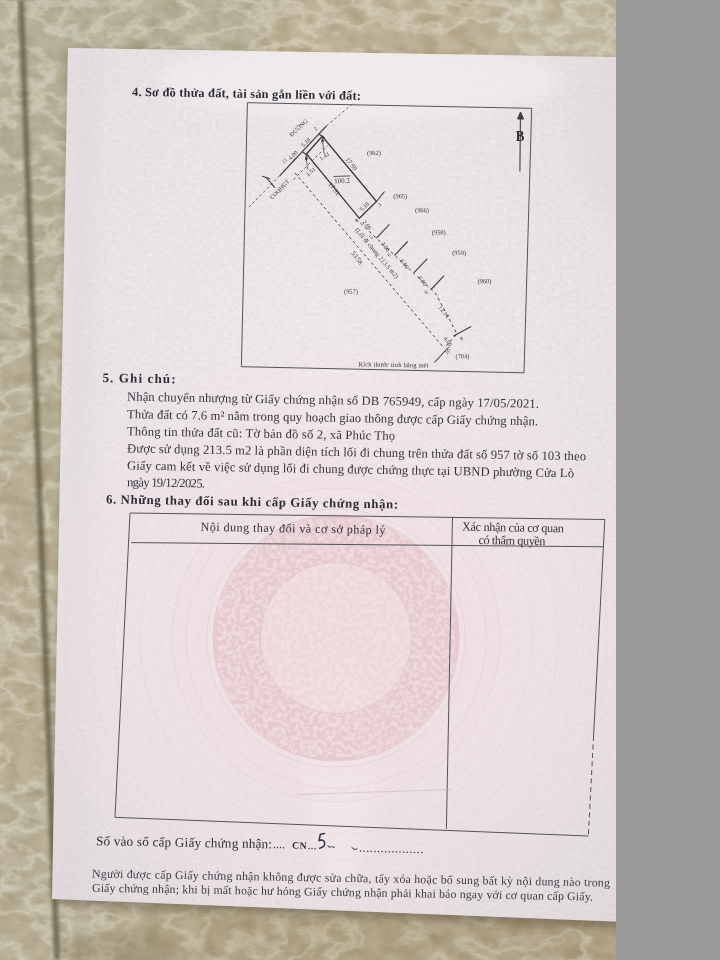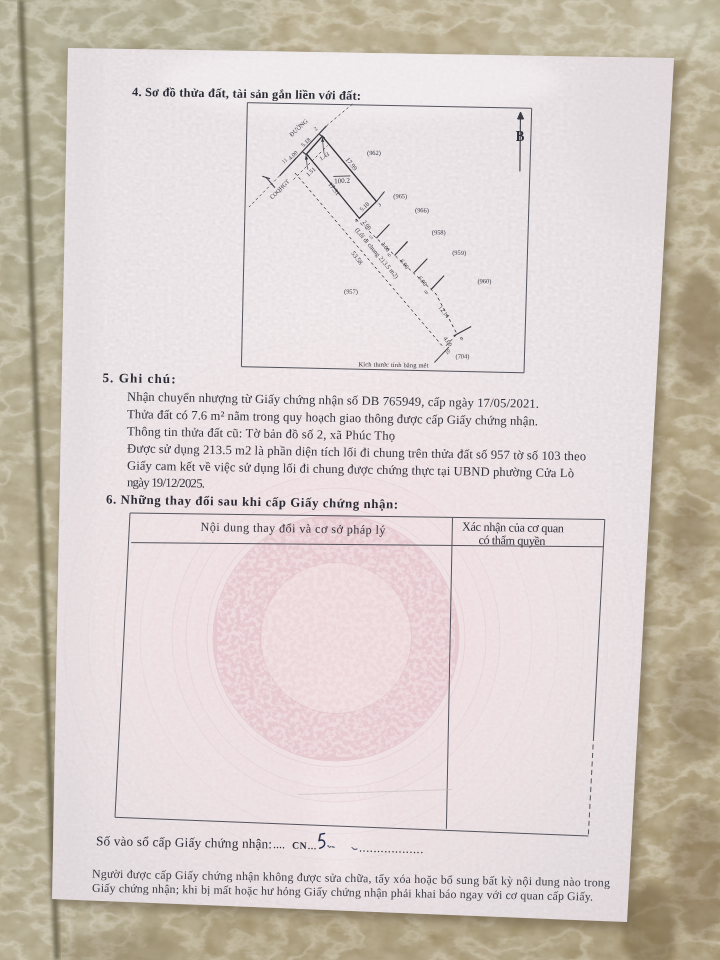--- a/index.html
+++ b/index.html
@@ -1,16 +1,16 @@
 <!DOCTYPE html>
 <html><head>
 <meta charset="utf-8">
 <style>
 html,body{margin:0;padding:0;background:#999;}
-.stage{position:relative;width:720px;height:960px;overflow:hidden;font-family:"Liberation Serif",serif;}
+.stage{position:relative;width:616px;height:960px;overflow:hidden;font-family:"Liberation Serif",serif;}
 svg{display:block}
 </style>
 </head>
 <body>
 <div class="stage">
 <svg width="720" height="960" viewBox="0 0 720 960" xmlns="http://www.w3.org/2000/svg">
 <defs>
   <filter id="fnoise" x="-5%" y="-5%" width="110%" height="110%">
     <feTurbulence type="fractalNoise" baseFrequency="0.02 0.03" numOctaves="4" seed="17" result="n"></feTurbulence>
     <feColorMatrix in="n" type="matrix" values="0 0 0 0 0.38  0 0 0 0 0.32  0 0 0 0 0.20  1.2 1.2 1.2 0 -0.5"></feColorMatrix>

